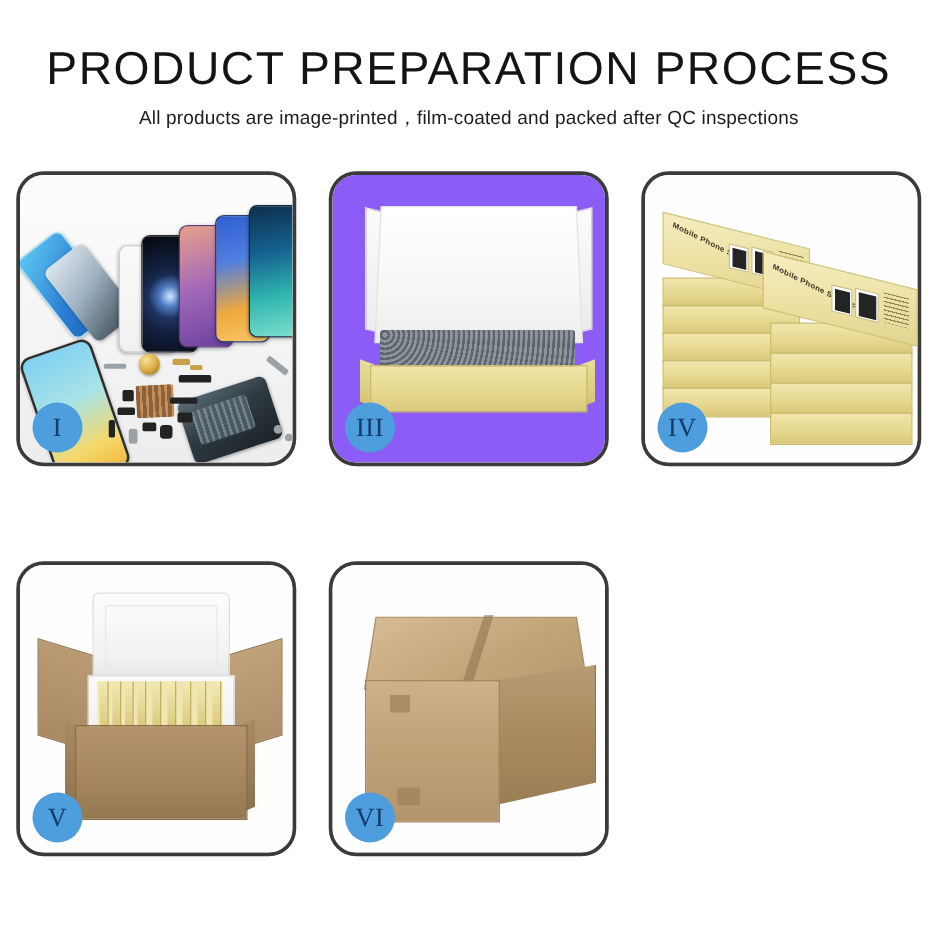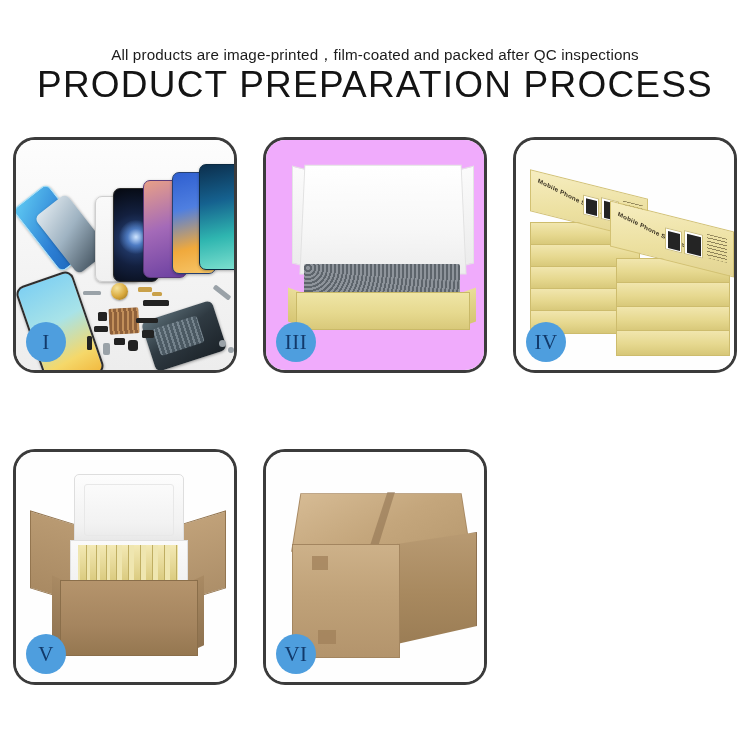--- a/index.html
+++ b/index.html
@@ -212,21 +212,21 @@
     opacity:.85; border-radius:2px;
   }
   .bag-overlay {
     position:absolute; inset:0;
     background:
       radial-gradient(circle at 6px 6px, rgba(255,255,255,.9) 0 3px, rgba(180,190,198,.45) 3.4px 4.8px, rgba(0,0,0,0) 5.2px) 0 0/12px 12px;
     pointer-events:none;
   }
 
   
-  .p3-bg { position:absolute; inset:0; background:#f0abfc; }
+  .p3-bg { position:absolute; inset:0; background:#8b5cf6; }
   .b3-lid {
     position:absolute; left:36px; top:22px; width:160px; height:110px;
     background: linear-gradient(180deg,#ffffff 0%,#f7f7f7 60%,#ededed 100%);
     border:1px solid #e2e2e2;
     transform: perspective(380px) rotateX(12deg);
   }
   .b3-lidflapL {
     position:absolute; left:26px; top:28px; width:18px; height:96px;
     background: linear-gradient(180deg,#fbfbfb,#ececec);
     border:1px solid #e4e4e4;
@@ -377,22 +377,22 @@
     clip-path: polygon(0 12px, 100% 0, 100% 84%, 0 100%);
   }
   .c6-tape {
     position:absolute; background: rgba(160,128,90,.75);
   }
 </style>
 </head>
 <body>
 
 <div id="header">
+  <div id="page-title">PRODUCT PREPARATION PROCESS</div>
   <div id="page-subtitle">All products are image-printed，film-coated and packed after QC inspections</div>
-  <div id="page-title">PRODUCT PREPARATION PROCESS</div>
 </div>
 
 <div id="grid">
 
   <div class="panel">
     <div class="stage p1-bg">
       <div class="phone ph-a"></div>
       <div class="phone ph-a2"></div>
       <div class="phone ph-b"></div>
       <div class="phone ph-c"></div>

